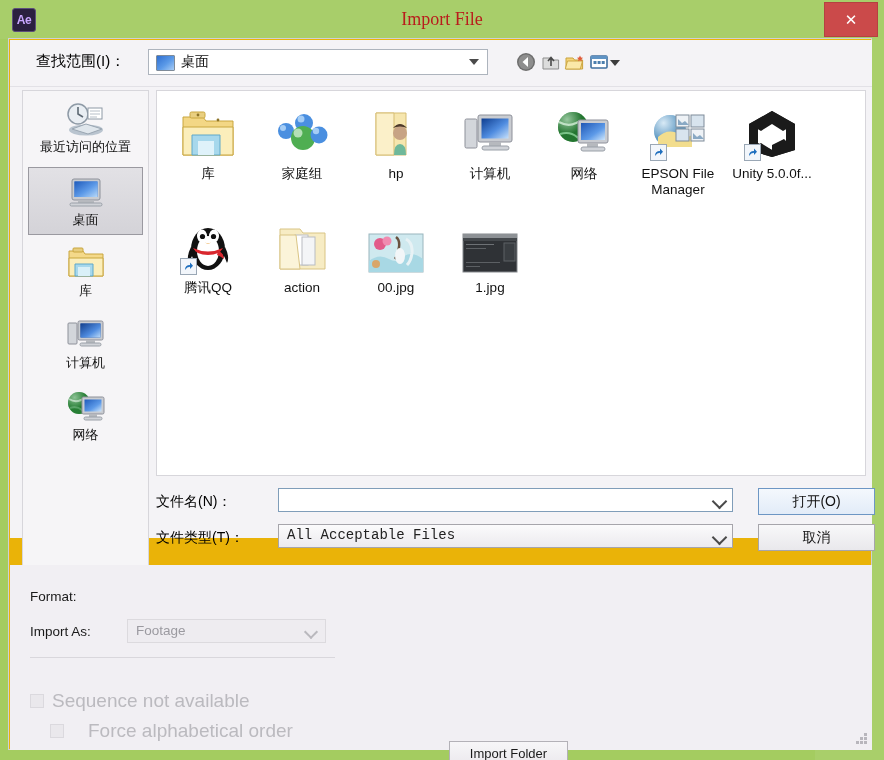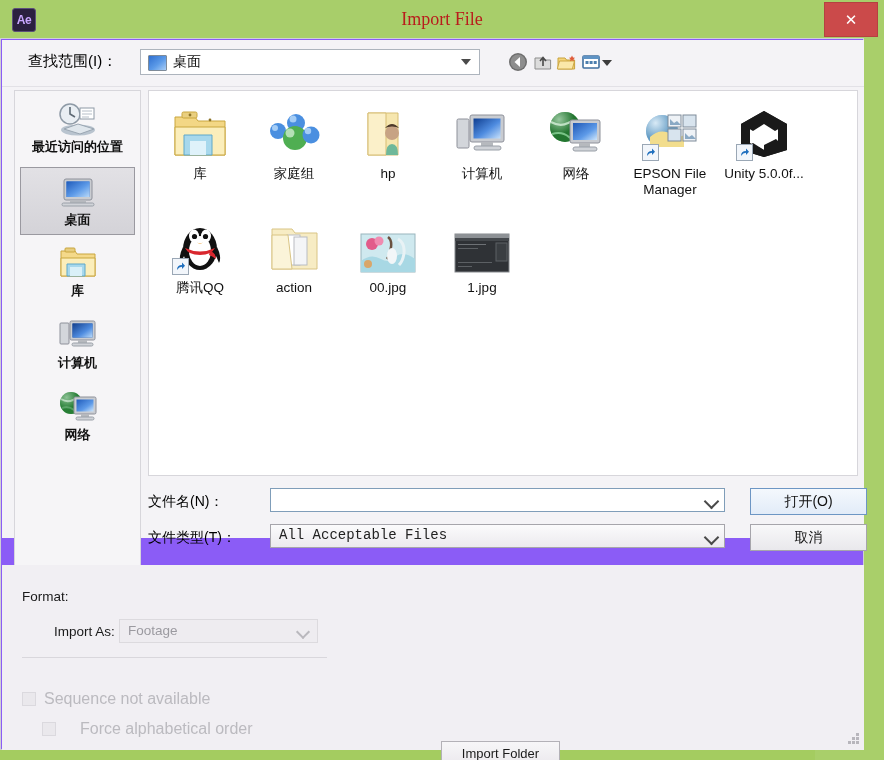--- a/index.html
+++ b/index.html
@@ -31,22 +31,22 @@
     font-family:"Liberation Serif","DejaVu Serif",serif;
   }
   .close-btn{
     position:absolute;right:6px;top:2px;width:52px;height:33px;
     background:#cb4a4a;border:1px solid #b54141;
     display:flex;align-items:center;justify-content:center;
     color:#ffffff;font-size:15px;cursor:pointer;
   }
   
   .dialog{
-    position:absolute;left:0;top:38px;width:864px;height:712px;
-    background:#8b5cf6;border:1px solid #cfd0d4;
+    position:absolute;left:8px;top:38px;width:864px;height:712px;
+    background:#eab308;border:1px solid #cfd0d4;
     box-sizing:border-box;
   }
   
   .explorer{
     position:absolute;left:1px;top:1px;width:862px;height:498px;
     background:#f4f3f6;
   }
   .lookin-bar{
     position:absolute;left:0;top:0;width:862px;height:46px;
     background:#f4f3f6;border-bottom:1px solid #e2e1e6;
@@ -93,21 +93,21 @@
     position:relative;width:115px;margin:4px auto 0;height:68px;
     display:flex;flex-direction:column;align-items:center;justify-content:flex-start;
     cursor:pointer;box-sizing:border-box;padding-top:4px;
   }
   .place.selected{
     background:linear-gradient(180deg,#e2e1e5 0%,#d4d3d8 100%);
     border:1px solid #9a99a0;
   }
   .place .pi{height:40px;display:flex;align-items:center;justify-content:center;}
   .place .pl{
-    font-size:13px;color:#111;margin-top:1px;text-align:right;line-height:14px;font-weight:bold;
+    font-size:13px;color:#111;margin-top:1px;text-align:right;line-height:14px;
   }
   
   .filelist{
     position:absolute;left:146px;top:50px;width:710px;height:386px;
     background:#ffffff;border:1px solid #d7d6db;box-sizing:border-box;
     overflow:hidden;
   }
   .filegrid{
     position:relative;padding:12px 0 0 4px;
     display:flex;flex-wrap:wrap;align-content:flex-start;
@@ -163,21 +163,21 @@
     border:1px solid #a6a5ab;box-sizing:border-box;
     display:flex;align-items:center;justify-content:center;
     font-size:14px;color:#111;cursor:pointer;
   }
   
   .lower{
     position:absolute;left:1px;top:526px;width:862px;height:185px;
     background:#f1eff3;
   }
   .fmt-label{position:absolute;left:20px;top:24px;font-size:13.5px;color:#1a1a1a;}
-  .impas-label{position:absolute;left:20px;top:59px;font-size:13.5px;color:#1a1a1a;margin-left:32px;}
+  .impas-label{position:absolute;left:20px;top:59px;font-size:13.5px;color:#1a1a1a;}
   .impas-select{
     position:absolute;left:117px;top:54px;width:199px;height:24px;
     background:#eeecf0;border:1px solid #dcdade;box-sizing:border-box;
     cursor:default;
   }
   .impas-select .sv{position:absolute;left:8px;top:3px;font-size:13.5px;color:#9b9aa0;}
   .chev-dim{
     position:absolute;right:9px;top:50%;margin-top:-4px;
     width:8px;height:8px;border-right:2px solid #b9b8bd;border-bottom:2px solid #b9b8bd;
     transform:rotate(45deg);
@@ -185,21 +185,21 @@
   .divider{
     position:absolute;left:20px;top:92px;width:305px;height:1px;background:#d9d7dc;
   }
   .cbrow{position:absolute;display:flex;align-items:center;}
   .cb1{left:20px;top:125px;}
   .cb2{left:40px;top:155px;gap:16px;}
   .cbox{
     width:14px;height:14px;background:#eae8ec;border:1px solid #dbd9de;
     box-sizing:border-box;cursor:default;
   }
-  .cbtext{margin-left:8px;font-size:16px;color:#bbbabf;}
+  .cbtext{margin-left:8px;font-size:19px;color:#bbbabf;}
   .btn-importfolder{
     position:absolute;left:439px;top:176px;width:119px;height:25px;
     background:linear-gradient(180deg,#f7f6f8 0%,#ebe9ed 100%);
     border:1px solid #b3b1b7;box-sizing:border-box;
     display:flex;align-items:center;justify-content:center;
     font-size:13px;color:#1a1a1a;cursor:pointer;
   }
   .grip{
     position:absolute;right:4px;bottom:4px;width:13px;height:13px;cursor:nwse-resize;
   }

